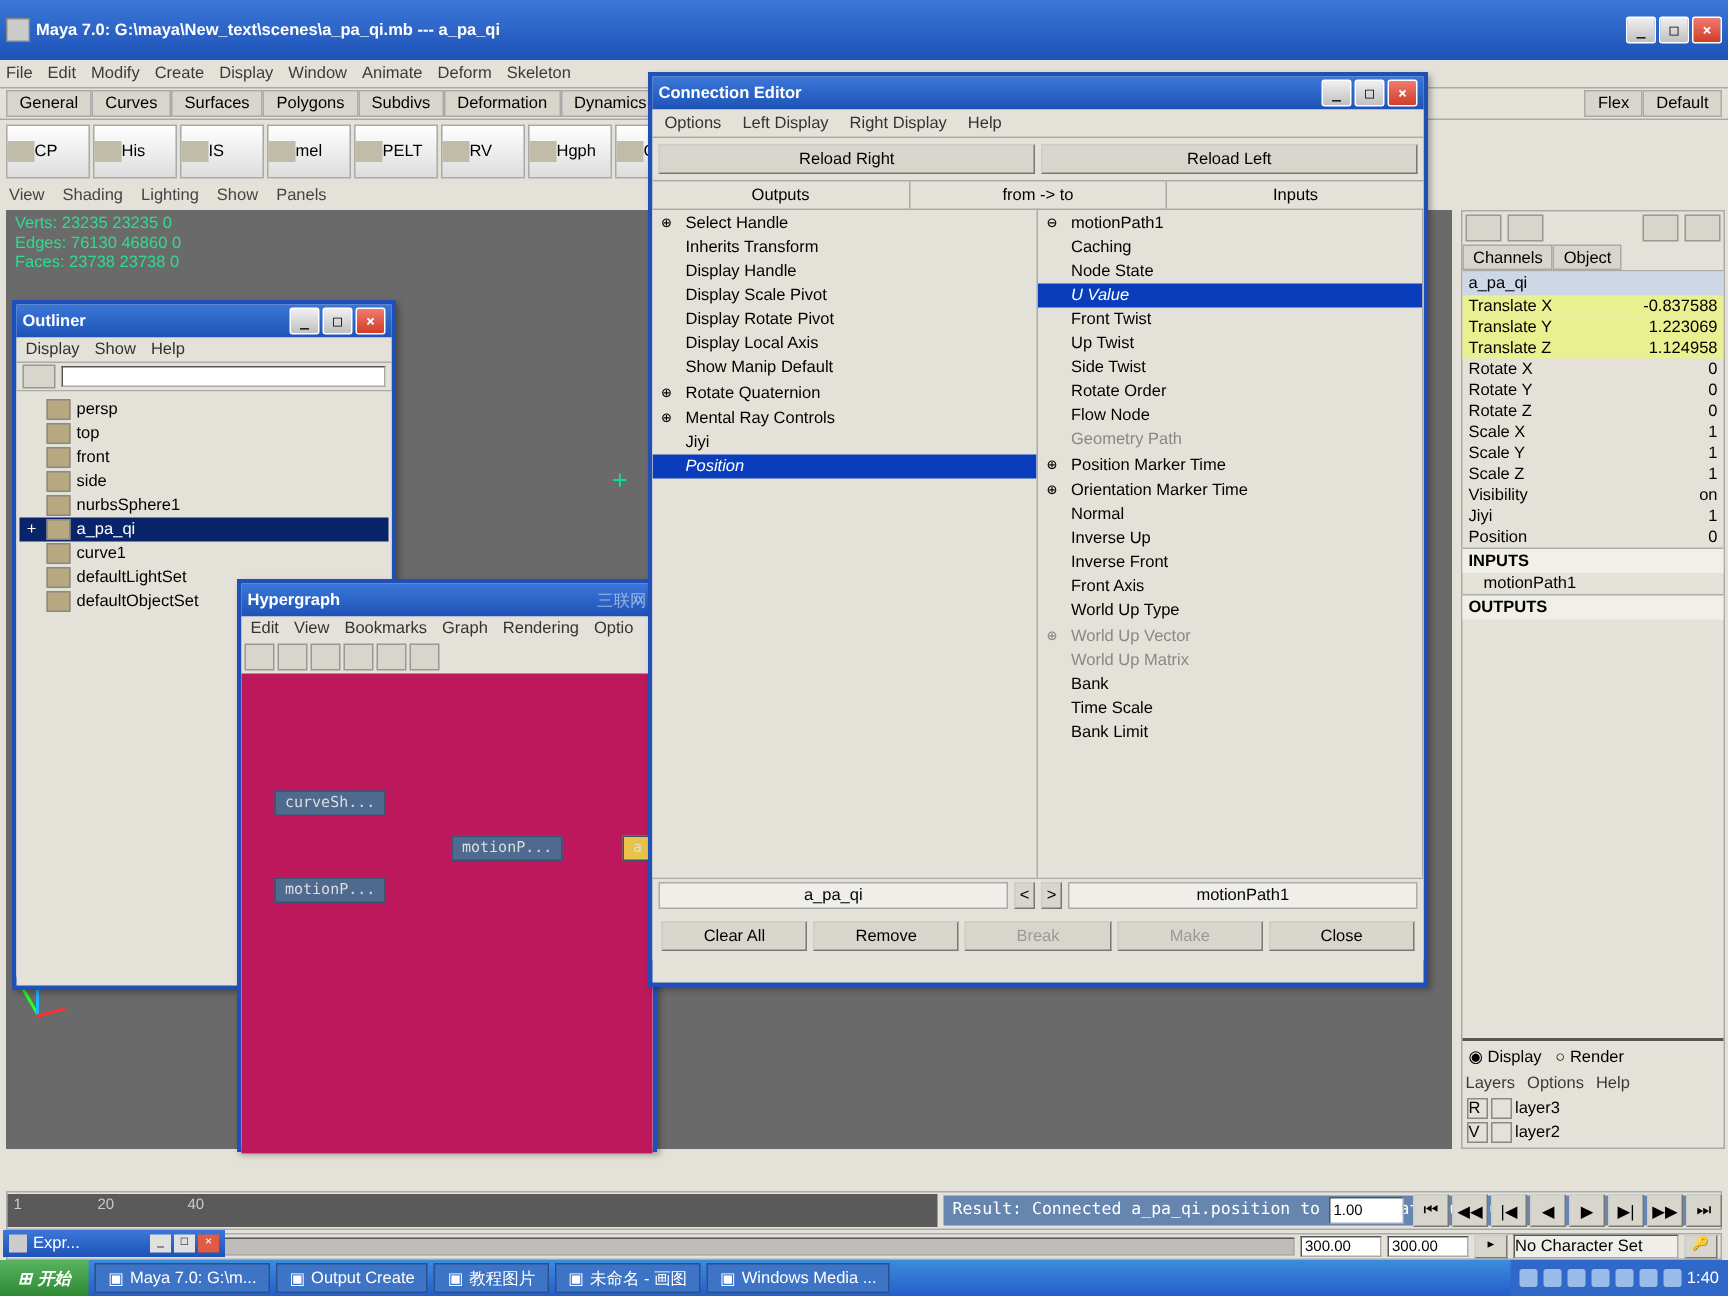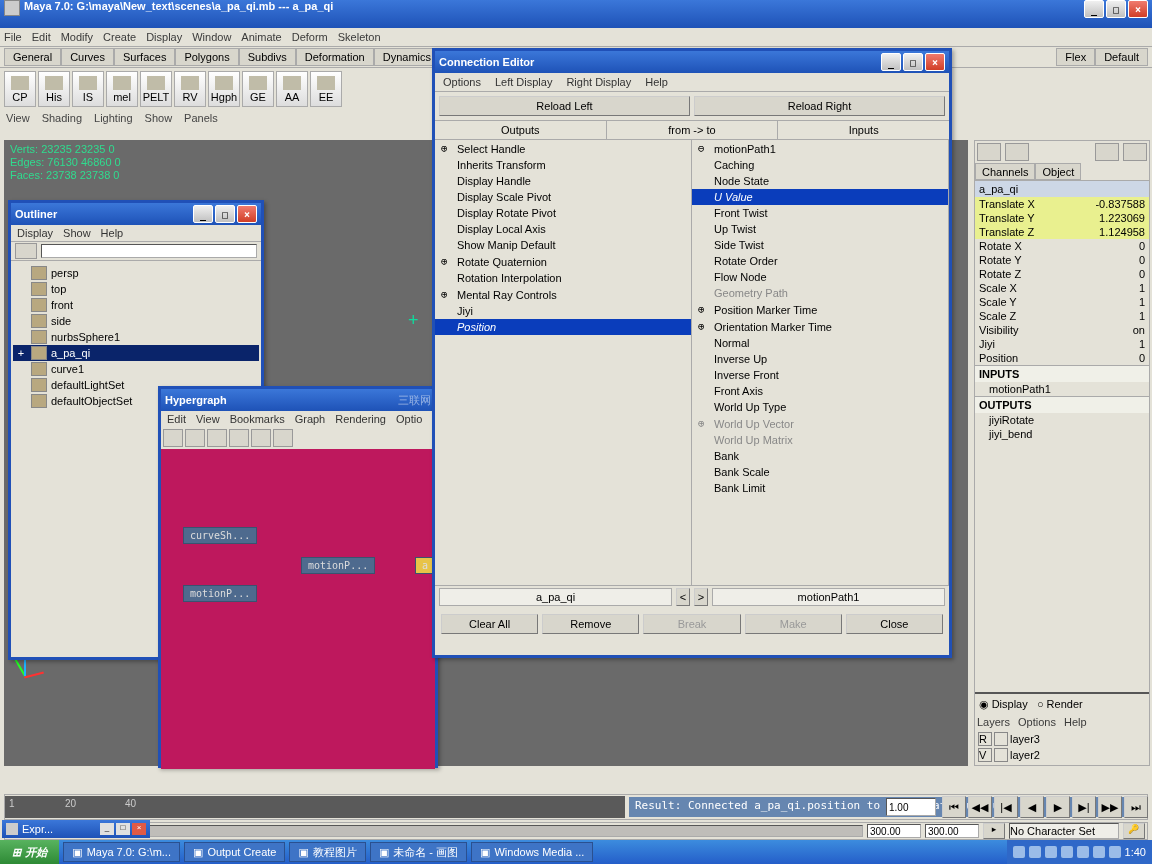--- a/index.html
+++ b/index.html
@@ -1,30 +1,30 @@
 <!DOCTYPE html>
 <html><head>
 <meta charset="utf-8">
 <style>
 * { box-sizing: border-box; margin: 0; padding: 0; font-family: "Microsoft Sans Serif", Tahoma, sans-serif; font-size: 11px; }
 body { width: 1152px; height: 864px; background: #e4e2d8; overflow: hidden; position: relative; }
 
 
 .main-window { position: absolute; inset: 0; background: #e4e2d8; }
-.titlebar { height: 28px; background: linear-gradient(to bottom, #3b77d9, #1e52b7); display: flex; padding: 0 4px; color: #fff; font-weight: bold; }
+.titlebar { height: 40px; background: linear-gradient(to bottom, #3b77d9, #1e52b7); display: flex; align-items: center; padding: 0 4px; color: #fff; font-weight: bold; }
 .titlebar .icon { width: 16px; height: 16px; background: #ccc; margin-right: 4px; border: 1px solid #888; }
 .titlebar .spacer { flex: 1; }
 .winbtn { width: 20px; height: 18px; margin-left: 2px; background: linear-gradient(to bottom,#f0f0f0,#c0c0c0); border: 1px solid #fff; border-radius: 2px; display: flex; align-items: center; justify-content: center; font-family: monospace; font-size: 10px; color: #000; }
 .winbtn.close { background: linear-gradient(to bottom,#f07b6e,#d13e27); color: #fff; }
 .menubar { height: 18px; background: #e4e2d8; display: flex; align-items: center; padding: 0 4px; color: #3a3a3a; gap: 10px; }
 .menubar span { cursor: default; }
 .shelf { height: 22px; background: #e4e2d8; border-top: 1px solid #aaa; border-bottom: 1px solid #aaa; display: flex; align-items: center; padding: 0 4px; }
 .shelf-tab { padding: 2px 8px; background: #d8d6cc; border: 1px solid #aaa; font-size: 11px; }
 .shelf-icons { height: 42px; background: #e4e2d8; display: flex; align-items: center; padding: 2px 4px; gap: 2px; }
-.shelf-btn { width: 32px; height: 36px; background: linear-gradient(to bottom,#fff,#ddd); border: 1px solid #aaa; display: flex; flex-direction: column; align-items: center; justify-content: center; font-size: 8px; }
+.shelf-btn { width: 56px; height: 36px; background: linear-gradient(to bottom,#fff,#ddd); border: 1px solid #aaa; display: flex; align-items: center; font-size: 8px; }
 .shelf-btn .g { width: 18px; height: 14px; background: #c0bca8; margin-bottom: 1px; }
 .viewmenu { height: 16px; padding: 2px 6px; color: #444; display: flex; gap: 12px; }
 .viewport { position: absolute; top: 140px; left: 4px; right: 184px; bottom: 98px; background: #6a6a6a; }
 .stats { position: absolute; top: 3px; left: 6px; color: #2fdc8f; font-family: monospace; font-size: 11px; line-height: 13px; }
 .axis { position: absolute; bottom: 90px; left: 12px; width: 30px; height: 30px; }
 .axis .z { position:absolute; width:2px; height:20px; background:#1db3ff; left:8px; bottom:0;}
 .axis .y { position:absolute; width:2px; height:20px; background:#23ff23; left:8px; bottom:0; transform:rotate(-30deg); transform-origin:bottom;}
 .axis .x { position:absolute; width:20px; height:2px; background:#ff3131; left:8px; bottom:0; transform:rotate(-15deg);}
 
 
@@ -280,24 +280,20 @@
         <div class="row">
           <span>Position</span>
           <span class="v">0</span>
         </div>
       </div>
     <div class="sec">INPUTS</div>
     <div id="chn-inputs">
         <div class="row sub">motionPath1</div>
       </div>
     <div class="sec">OUTPUTS</div>
-    <div id="chn-outputs">
-        <div class="row sub">jiyiRotate</div>
-        <div class="row sub">jiyi_bend</div>
-      </div>
 
     <div class="layerpanel">
       <div class="opt">
         <label>◉ <span>Display</span></label>
         &nbsp;
         <label>○ <span>Render</span></label>
       </div>
       <div class="menubar" style="gap:8px;padding:0" id="layer-menu">
           <span>Layers</span>
           <span>Options</span>
@@ -462,22 +458,22 @@
     <span class="winbtn close">×</span>
   </div>
   <div class="body">
     <div class="menu" id="ce-menu">
         <span>Options</span>
         <span>Left Display</span>
         <span>Right Display</span>
         <span>Help</span>
       </div>
     <div class="reload">
+      <button>Reload Right</button>
       <button>Reload Left</button>
-      <button>Reload Right</button>
     </div>
     <div class="heads">
       <div>Outputs</div>
       <div>from -&gt; to</div>
       <div>Inputs</div>
     </div>
     <div class="lists">
       <div class="col" id="ce-left">
           <div class="li">
             <span class="exp">⊕</span>
@@ -505,24 +501,20 @@
           </div>
           <div class="li">
             <span class="exp"></span>
             <span>Show Manip Default</span>
           </div>
           <div class="li">
             <span class="exp">⊕</span>
             <span>Rotate Quaternion</span>
           </div>
           <div class="li">
-            <span class="exp"></span>
-            <span>Rotation Interpolation</span>
-          </div>
-          <div class="li">
             <span class="exp">⊕</span>
             <span>Mental Ray Controls</span>
           </div>
           <div class="li">
             <span class="exp"></span>
             <span>Jiyi</span>
           </div>
           <div class="li sel">
             <span class="exp"></span>
             <span>Position</span>
@@ -604,21 +596,21 @@
           <div class="li dim">
             <span class="exp"></span>
             <span>World Up Matrix</span>
           </div>
           <div class="li">
             <span class="exp"></span>
             <span>Bank</span>
           </div>
           <div class="li">
             <span class="exp"></span>
-            <span>Bank Scale</span>
+            <span>Time Scale</span>
           </div>
           <div class="li">
             <span class="exp"></span>
             <span>Bank Limit</span>
           </div>
         </div>
     </div>
     <div class="names">
       <div>a_pa_qi</div>
       <div class="ar">&lt;</div>

